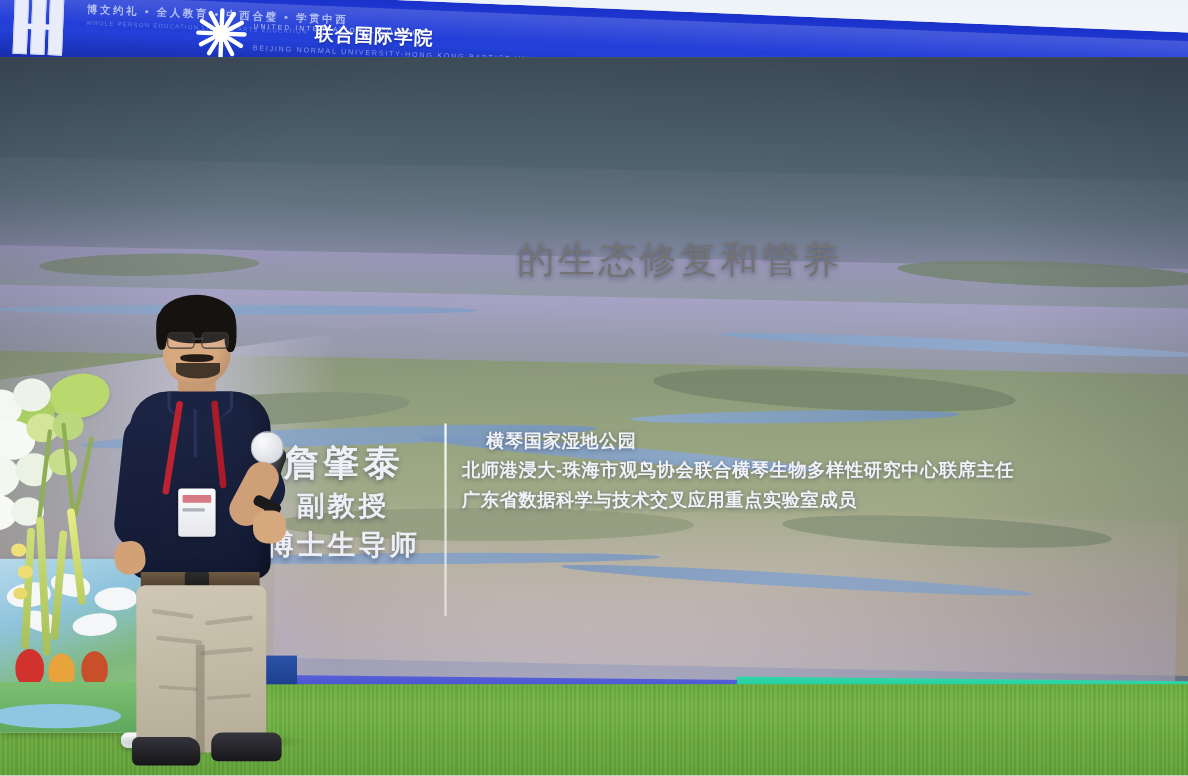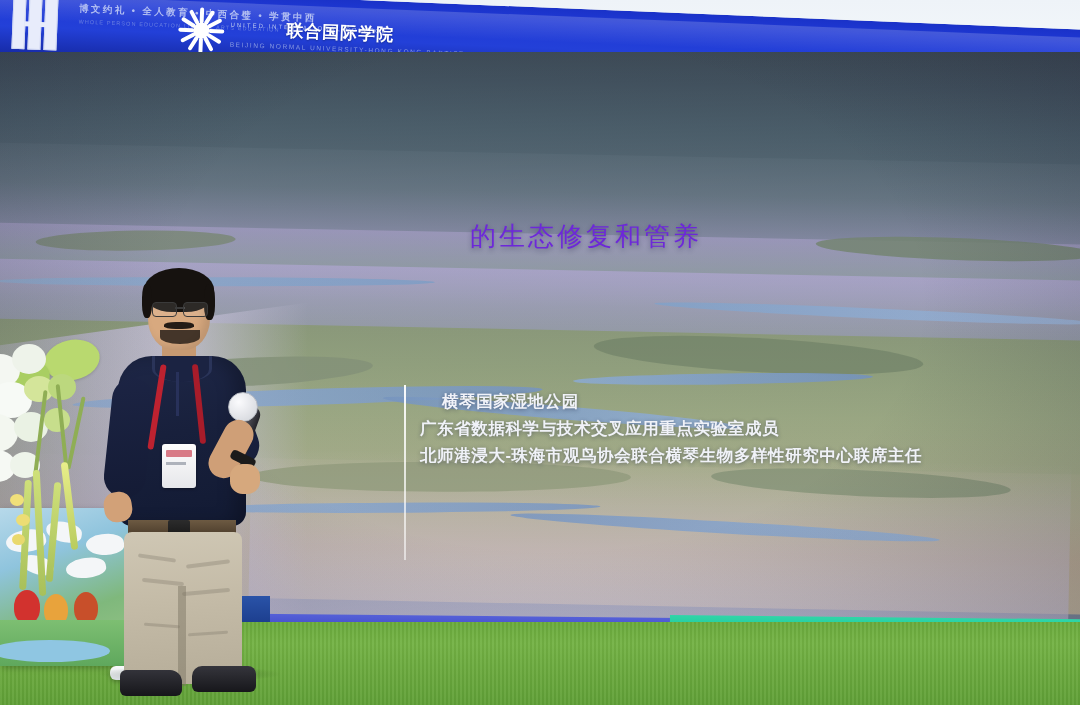--- a/index.html
+++ b/index.html
@@ -104,21 +104,21 @@
   .vign{position:absolute;left:0;top:0;width:1180px;height:660px;
     background:radial-gradient(ellipse at 50% 40%,rgba(0,0,0,0) 45%,rgba(20,20,40,.30) 100%);}
 
   
   .slide-text{position:absolute;left:0;top:52px;width:1080px;height:585px;}
   .title-cn{position:absolute;left:340px;top:75px;width:620px;
     font-size:62px;line-height:72px;font-weight:400;color:#f6f7fb;
     letter-spacing:4px;white-space:nowrap;
     text-shadow:0 2px 6px rgba(20,25,55,.45);}
   .subtitle-cn{position:absolute;left:470px;top:163px;width:520px;
-    font-size:26px;line-height:42px;font-weight:400;color:#6d28d9;
+    font-size:34px;line-height:42px;font-weight:400;color:#737373;
     letter-spacing:3px;white-space:nowrap;
     text-shadow:0 2px 5px rgba(20,25,55,.40);}
   .meta-line{position:absolute;left:540px;top:278px;
     font-size:20px;color:#f0f2f8;letter-spacing:2px;white-space:nowrap;font-weight:600;
     text-shadow:0 1px 4px rgba(20,25,55,.45);}
   .meta-line .sep{display:inline-block;margin:0 9px;font-weight:300;opacity:.9;}
 
   .speaker{position:absolute;left:222px;top:348px;width:180px;text-align:center;}
   .sp-name{font-size:33px;font-weight:700;color:#eef0f7;letter-spacing:4px;line-height:42px;
     text-shadow:0 2px 5px rgba(25,28,60,.45);}
@@ -321,27 +321,32 @@
 
       <div class="haze"></div>
       <div class="vign"></div>
     </div>
   </div>
 
   <div class="slide-text">
     <div class="subtitle-cn">的生态修复和管养</div>
 
 
+    <div class="speaker">
+      <div class="sp-name">詹肇泰</div>
+      <div class="sp-t1">副教授</div>
+      <div class="sp-t2">博士生导师</div>
+    </div>
 
     <div class="divider"></div>
 
     <div class="creds">
       <div class="cred indent">横琴国家湿地公园</div>
+      <div class="cred">北师港浸大-珠海市观鸟协会联合横琴生物多样性研究中心联席主任</div>
       <div class="cred">广东省数据科学与技术交叉应用重点实验室成员</div>
-      <div class="cred">北师港浸大-珠海市观鸟协会联合横琴生物多样性研究中心联席主任</div>
     </div>
   </div>
 
   <div class="base-blue"></div>
   <div class="base-teal"></div>
   <div class="turf"></div>
 
   <div class="poster">
     <div class="bird pb1"></div>
       <div class="bird pb2"></div>

